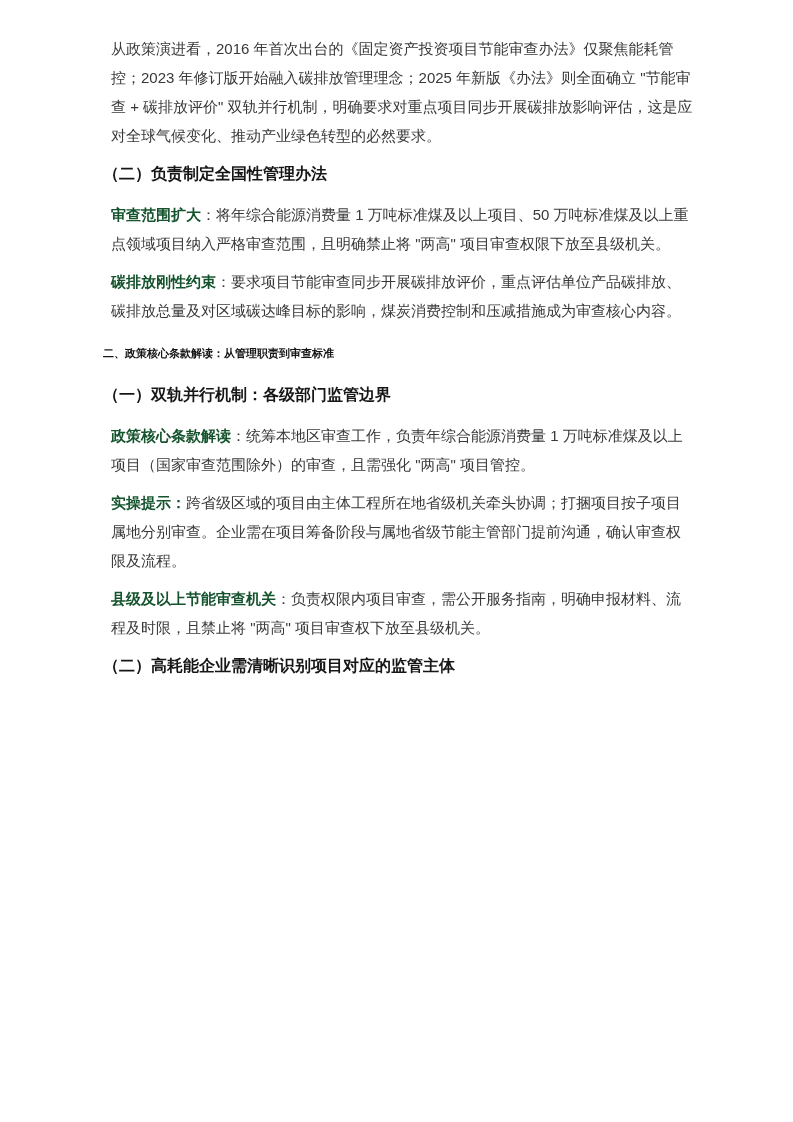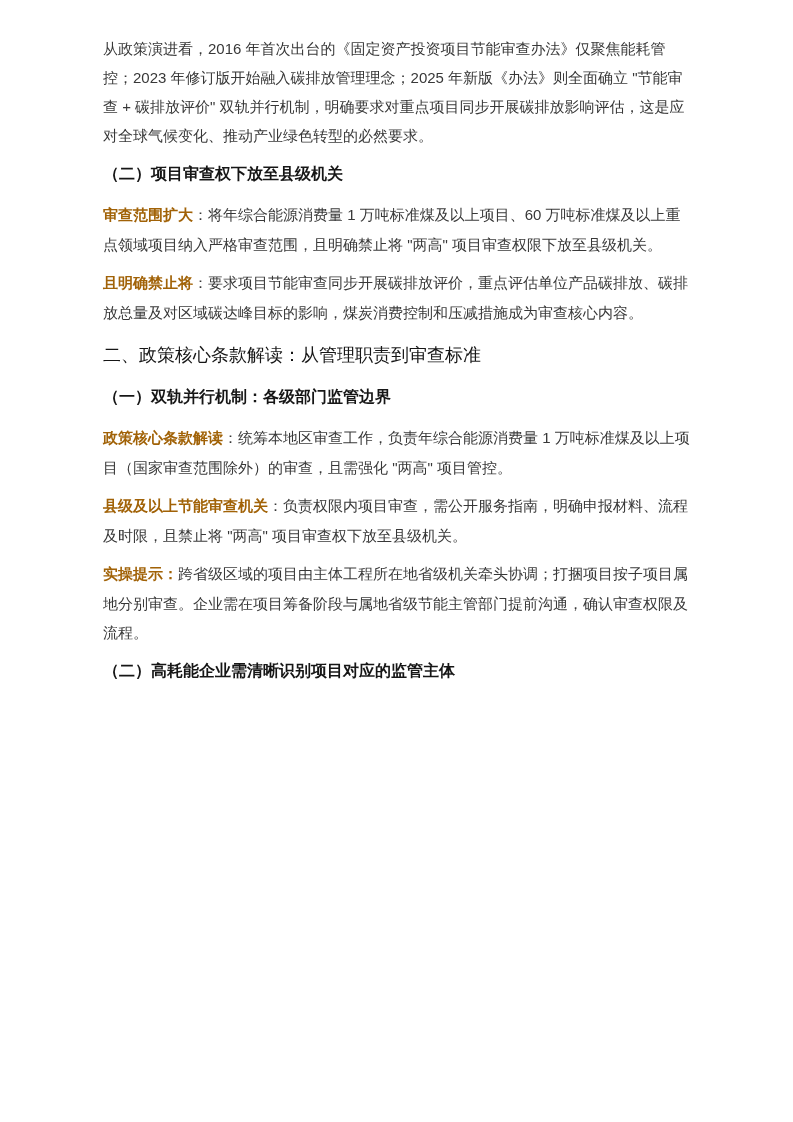--- a/index.html
+++ b/index.html
@@ -18,51 +18,50 @@
     width: 793px;
     padding: 34px 100px 60px 103px;
     color: #383838;
     font-size: 15px;
     line-height: 29px;
     text-align: left;
     word-break: normal;
     overflow-wrap: break-word;
   }
   .doc p {
-    margin: 0 0 9px 0;
+    margin: 0 0 9px 8px;
   }
   .doc h2 {
-    font-size: 18px;
+    font-size: 11px;
     line-height: 29px;
-    font-weight: 400;
+    font-weight: 700;
     color: #161616;
     margin: 14px 0 12px 0;
   }
   .doc h3 {
     font-size: 16px;
     line-height: 29px;
     font-weight: 700;
     color: #161616;
     margin: 6px 0 12px 0;
   }
   .doc strong {
     font-weight: 700;
-    color: #a16207;
-    font-family: Liberation Serif, serif;
+    color: #14532d;
   }
 </style>
 </head>
 <body>
 
 <div class="doc">
   <div>
       <p><span>从政策演进看，2016 年首次出台的《固定资产投资项目节能审查办法》仅聚焦能耗管控；2023 年修订版开始融入碳排放管理理念；2025 年新版《办法》则全面确立 "节能审查 + 碳排放评价" 双轨并行机制，明确要求对重点项目同步开展碳排放影响评估，这是应对全球气候变化、推动产业绿色转型的必然要求。</span></p>
-      <h3>（二）项目审查权下放至县级机关</h3>
-      <p><strong>审查范围扩大</strong><span>：将年综合能源消费量 1 万吨标准煤及以上项目、60 万吨标准煤及以上重点领域项目纳入严格审查范围，且明确禁止将 "两高" 项目审查权限下放至县级机关。</span></p>
-      <p><strong>且明确禁止将</strong><span>：要求项目节能审查同步开展碳排放评价，重点评估单位产品碳排放、碳排放总量及对区域碳达峰目标的影响，煤炭消费控制和压减措施成为审查核心内容。</span></p>
+      <h3>（二）负责制定全国性管理办法</h3>
+      <p><strong>审查范围扩大</strong><span>：将年综合能源消费量 1 万吨标准煤及以上项目、50 万吨标准煤及以上重点领域项目纳入严格审查范围，且明确禁止将 "两高" 项目审查权限下放至县级机关。</span></p>
+      <p><strong>碳排放刚性约束</strong><span>：要求项目节能审查同步开展碳排放评价，重点评估单位产品碳排放、碳排放总量及对区域碳达峰目标的影响，煤炭消费控制和压减措施成为审查核心内容。</span></p>
       <h2>二、政策核心条款解读：从管理职责到审查标准</h2>
       <h3>（一）双轨并行机制：各级部门监管边界</h3>
       <p><strong>政策核心条款解读</strong><span>：统筹本地区审查工作，负责年综合能源消费量 1 万吨标准煤及以上项目（国家审查范围除外）的审查，且需强化 "两高" 项目管控。</span></p>
+      <p><strong>实操提示：</strong><span>跨省级区域的项目由主体工程所在地省级机关牵头协调；打捆项目按子项目属地分别审查。企业需在项目筹备阶段与属地省级节能主管部门提前沟通，确认审查权限及流程。</span></p>
       <p><strong>县级及以上节能审查机关</strong><span>：负责权限内项目审查，需公开服务指南，明确申报材料、流程及时限，且禁止将 "两高" 项目审查权下放至县级机关。</span></p>
-      <p><strong>实操提示：</strong><span>跨省级区域的项目由主体工程所在地省级机关牵头协调；打捆项目按子项目属地分别审查。企业需在项目筹备阶段与属地省级节能主管部门提前沟通，确认审查权限及流程。</span></p>
       <h3>（二）高耗能企业需清晰识别项目对应的监管主体</h3>
     </div>
 </div>
 
 </body></html>

